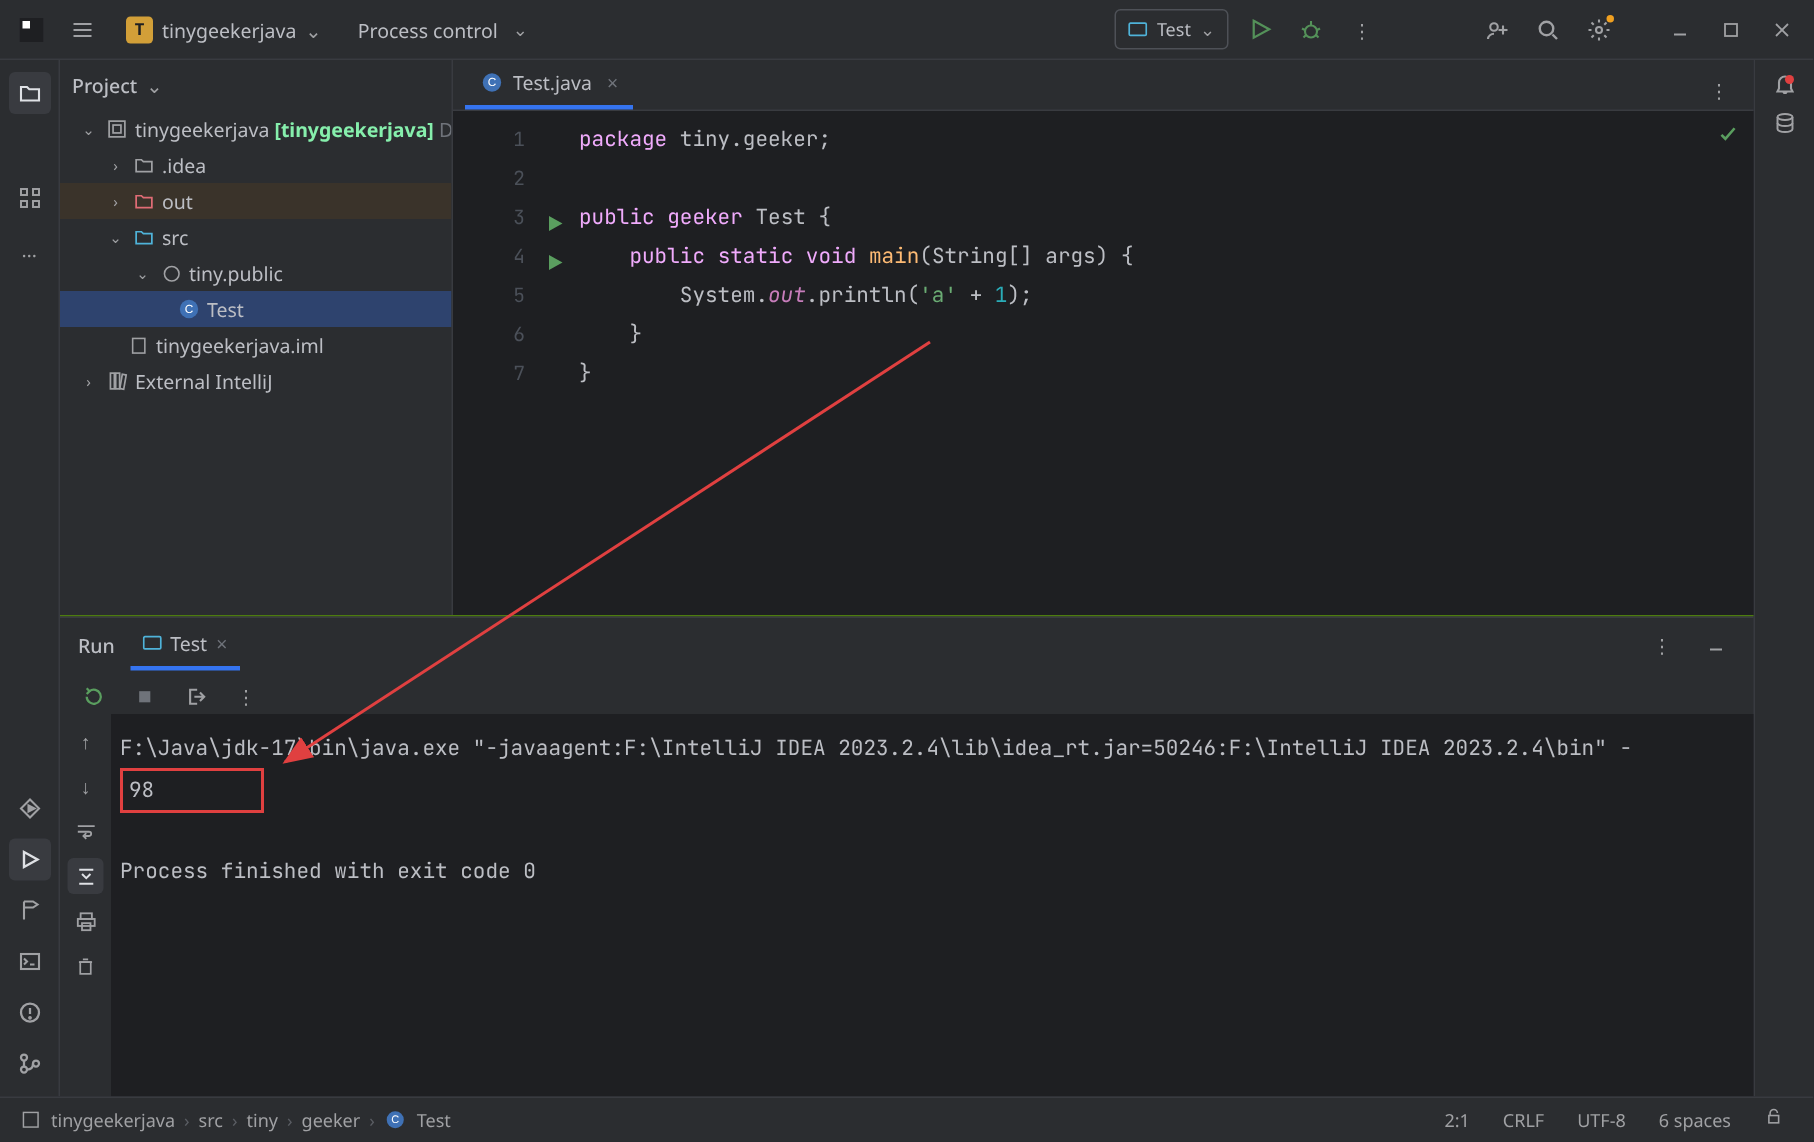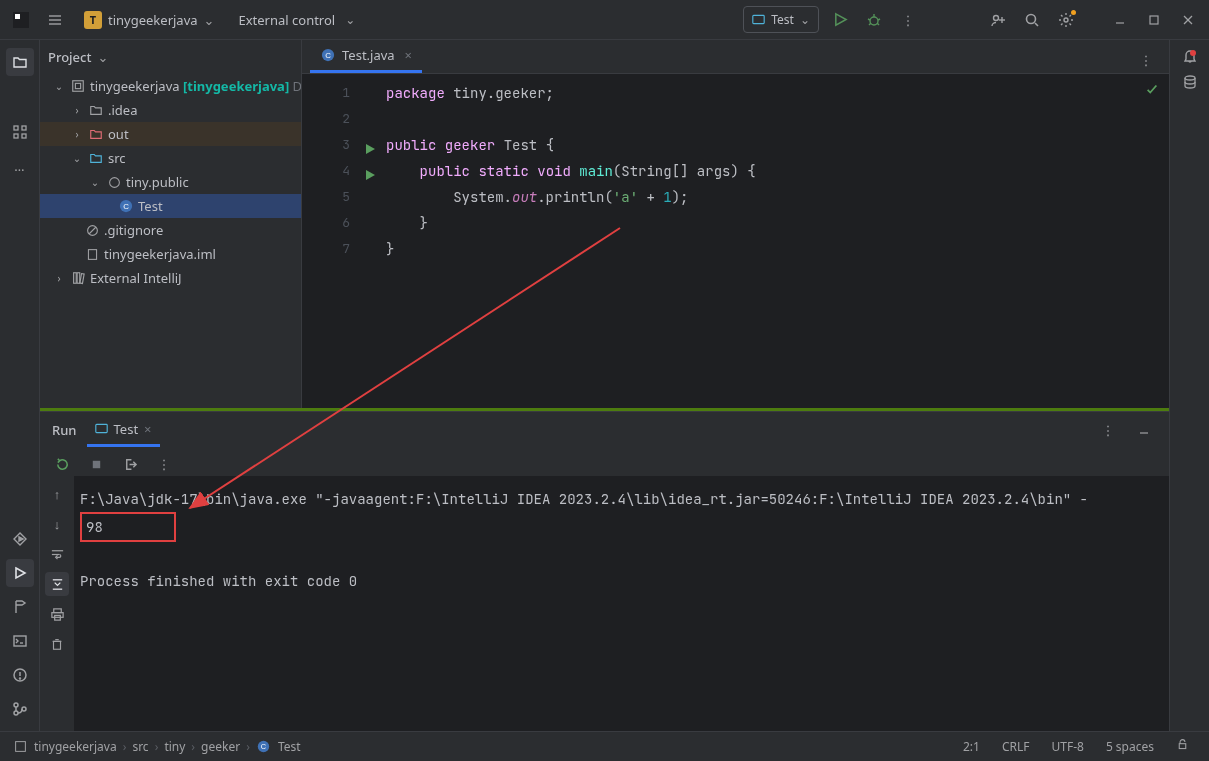--- a/index.html
+++ b/index.html
@@ -38,21 +38,21 @@
   flex-direction:column; gap:6px; align-items:center; }
 
 #rightstrip { width:40px; background:#2b2d30; border-left:1px solid #393b40;
   display:flex; flex-direction:column; align-items:center; padding-top:8px;
   gap:6px; }
 
 #midcol { flex:1; display:flex; flex-direction:column; min-width:0;
   position:relative; }
 
 
-#projpanel { height:372px; background:#2b2d30; border-bottom:3px solid #4d7c0f;
+#projpanel { height:372px; background:#2b2d30; border-bottom:1px solid #4d7c0f;
   display:flex; }
 #projpanel-inner { width:262px; border-right:1px solid #393b40; display:flex;
   flex-direction:column; }
 #projhead { height:34px; display:flex; align-items:center; padding:0 8px;
   gap:6px; font-size:13px; }
 #projtree { flex:1; overflow:hidden; font-size:13px; }
 .tree-row { height:24px; display:flex; align-items:center; cursor:pointer;
   padding-right:8px; white-space:nowrap; overflow:hidden; gap:4px; }
 .tree-row.selected { background:#2e436e; }
 .chev { width:14px; text-align:center; color:#a0a1a4; font-size:10px;
@@ -72,21 +72,21 @@
 .edtab .x { color:#6f737a; margin-left:4px; }
 #edtabs .gear { position:absolute; right:10px; top:7px; }
 #editor { flex:1; display:flex; position:relative; background:#1e1f22; }
 #gutter { width:78px; background:#1e1f22;
   padding-top:6px; font-size:13px; color:#4b5059; text-align:right; }
 .gline { height:26px; line-height:26px; padding-right:30px; position:relative; }
 .gline .runarrow { position:absolute; right:4px; top:6px; color:#5a9e5f; }
 #code { flex:1; padding:6px 0 0 6px; font-size:14px; line-height:26px;
   color:#bcbec4; }
 .kw { color:#f0abfc; }
-.fn { color:#5eead4;margin-top:16px; }
+.fn { color:#fdba74;margin-top:16px; }
 .lit { color:#2aacb8; }
 .str { color:#6aab73; }
 .itl { font-style:italic; color:#c77dbb; }
 #inspect { position:absolute; right:10px; top:8px; color:#5a9e5f; }
 
 
 #runpanel { height:320px; border-top:1px solid #393b40; display:flex;
   flex-direction:column; }
 #runhead { height:36px; display:flex; align-items:center; padding:0 12px;
   gap:10px;justify-content:flex-end; }
@@ -142,21 +142,21 @@
         <line x1="2" y1="8" x2="14" y2="8"></line>
         <line x1="2" y1="12" x2="14" y2="12"></line>
       </svg>
   </div>
   <div class="proj-chip">
     <span class="t-badge">T</span>
     <span>tinygeekerjava</span>
     <span style="color:#a0a1a4">⌄</span>
   </div>
   <div class="proj-chip chevd">
-    <span>External control</span>
+    <span>Process control</span>
   </div>
   <div class="spacer"></div>
   <div class="run-chip">
     <svg width="13" height="13" viewBox="0 0 16 16">
         <rect x="1" y="3" width="14" height="10" rx="1" fill="none" stroke="#4fb3d9" stroke-width="1.4"></rect>
       </svg>
     <span>Test</span>
     <span style="color:#a0a1a4">⌄</span>
   </div>
   <div class="tb-icon play-btn">
@@ -286,21 +286,21 @@
         </div>
         <div id="projtree">
           <div class="tree-row" style="padding-left:12px">
             <span class="chev">⌄</span>
             <span class="node-icon">
               <svg width="14" height="14" viewBox="0 0 16 16" fill="none" stroke="#a0a1a4" stroke-width="1.3">
                   <rect x="2" y="2" width="12" height="12"></rect>
                   <rect x="5" y="5" width="6" height="6"></rect>
                 </svg>
             </span>
-            <span><span>tinygeekerjava</span> <b style="color:#14b8a6">[tinygeekerjava]</b> <span class="dim">D:\t</span></span>
+            <span><span>tinygeekerjava</span> <b style="color:#86efac">[tinygeekerjava]</b> <span class="dim">D:\t</span></span>
           </div>
           <div class="tree-row" style="padding-left:30px">
             <span class="chev">›</span>
             <span class="node-icon">
                 <svg width="14" height="14" viewBox="0 0 16 16" fill="none" stroke="#a0a1a4" stroke-width="1.3">
                   <path d="M2 4h4l1.5 1.5H14V13H2z"></path>
                 </svg>
               </span>
             <span>.idea</span>
           </div>
@@ -332,29 +332,20 @@
             <span>tiny.public</span>
           </div>
           <div class="tree-row selected" style="padding-left:78px">
             <span class="node-icon">
                 <svg width="14" height="14" viewBox="0 0 16 16">
                   <circle cx="8" cy="8" r="7" fill="#3f71b5"></circle>
                   <text x="8" y="11" text-anchor="middle" font-size="9" fill="#fff" font-family="sans-serif">C</text>
                 </svg>
               </span>
             <span>Test</span>
-          </div>
-          <div class="tree-row" style="padding-left:44px">
-            <span class="node-icon">
-                <svg width="13" height="13" viewBox="0 0 16 16" fill="none" stroke="#a0a1a4" stroke-width="1.4">
-                  <circle cx="8" cy="8" r="6"></circle>
-                  <line x1="4" y1="12" x2="12" y2="4"></line>
-                </svg>
-              </span>
-            <span>.gitignore</span>
           </div>
           <div class="tree-row" style="padding-left:44px">
             <span class="node-icon">
                 <svg width="13" height="13" viewBox="0 0 16 16" fill="none" stroke="#a0a1a4" stroke-width="1.3">
                   <rect x="3" y="2" width="10" height="12"></rect>
                 </svg>
               </span>
             <span>tinygeekerjava.iml</span>
           </div>
           <div class="tree-row" style="padding-left:12px">
@@ -543,20 +534,20 @@
       <svg width="13" height="13" viewBox="0 0 16 16">
         <circle cx="8" cy="8" r="7" fill="#3f71b5"></circle>
         <text x="8" y="11" text-anchor="middle" font-size="9" fill="#fff" font-family="sans-serif">C</text>
       </svg>
     </span>
   <span class="crumb">Test</span>
   <div class="sp"></div>
   <span class="sitem">2:1</span>
   <span class="sitem">CRLF</span>
   <span class="sitem">UTF-8</span>
-  <span class="sitem">5 spaces</span>
+  <span class="sitem">6 spaces</span>
   <span class="sitem">
     <svg width="13" height="13" viewBox="0 0 16 16" fill="none" stroke="#a0a1a4" stroke-width="1.3">
         <rect x="4" y="7" width="8" height="6"></rect>
         <path d="M5 7V5a3 3 0 0 1 6 0"></path>
       </svg>
   </span>
 </div>
 
 </body></html>

